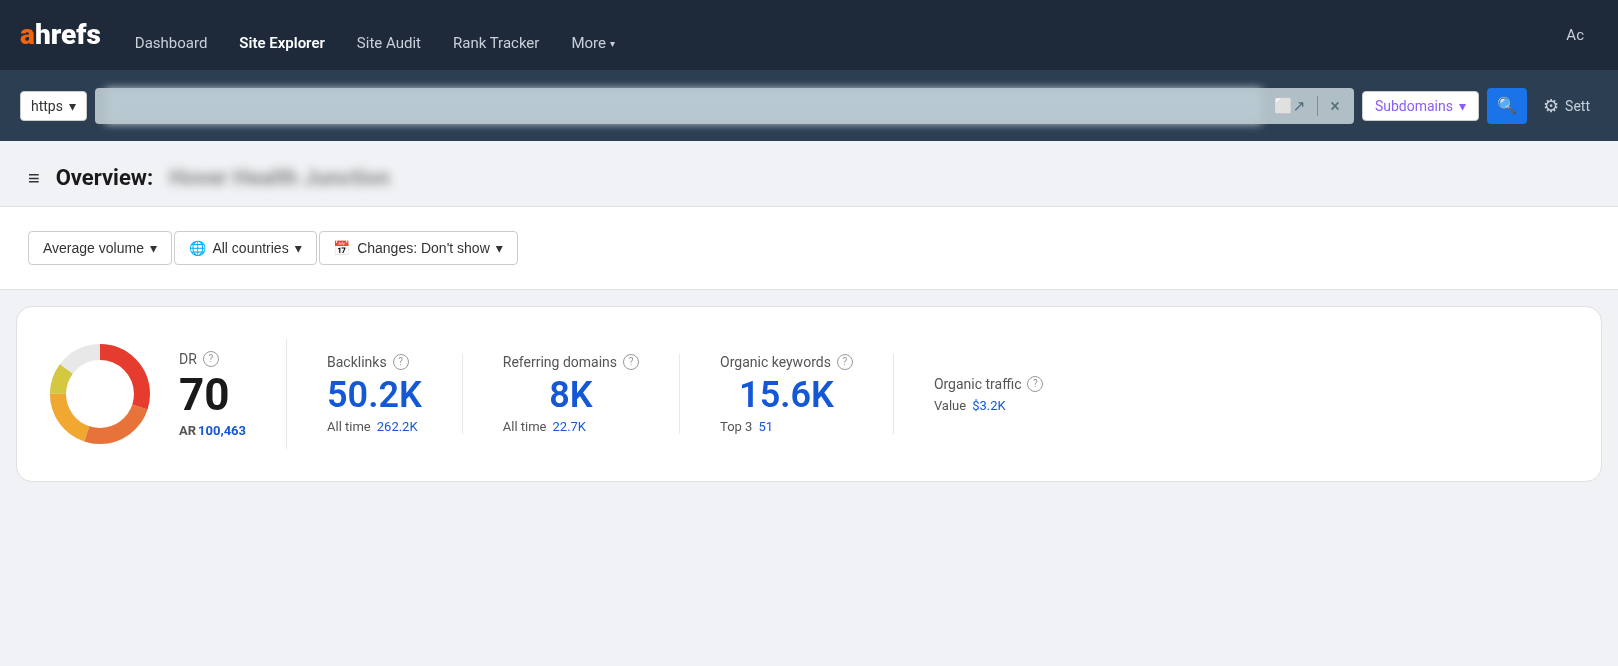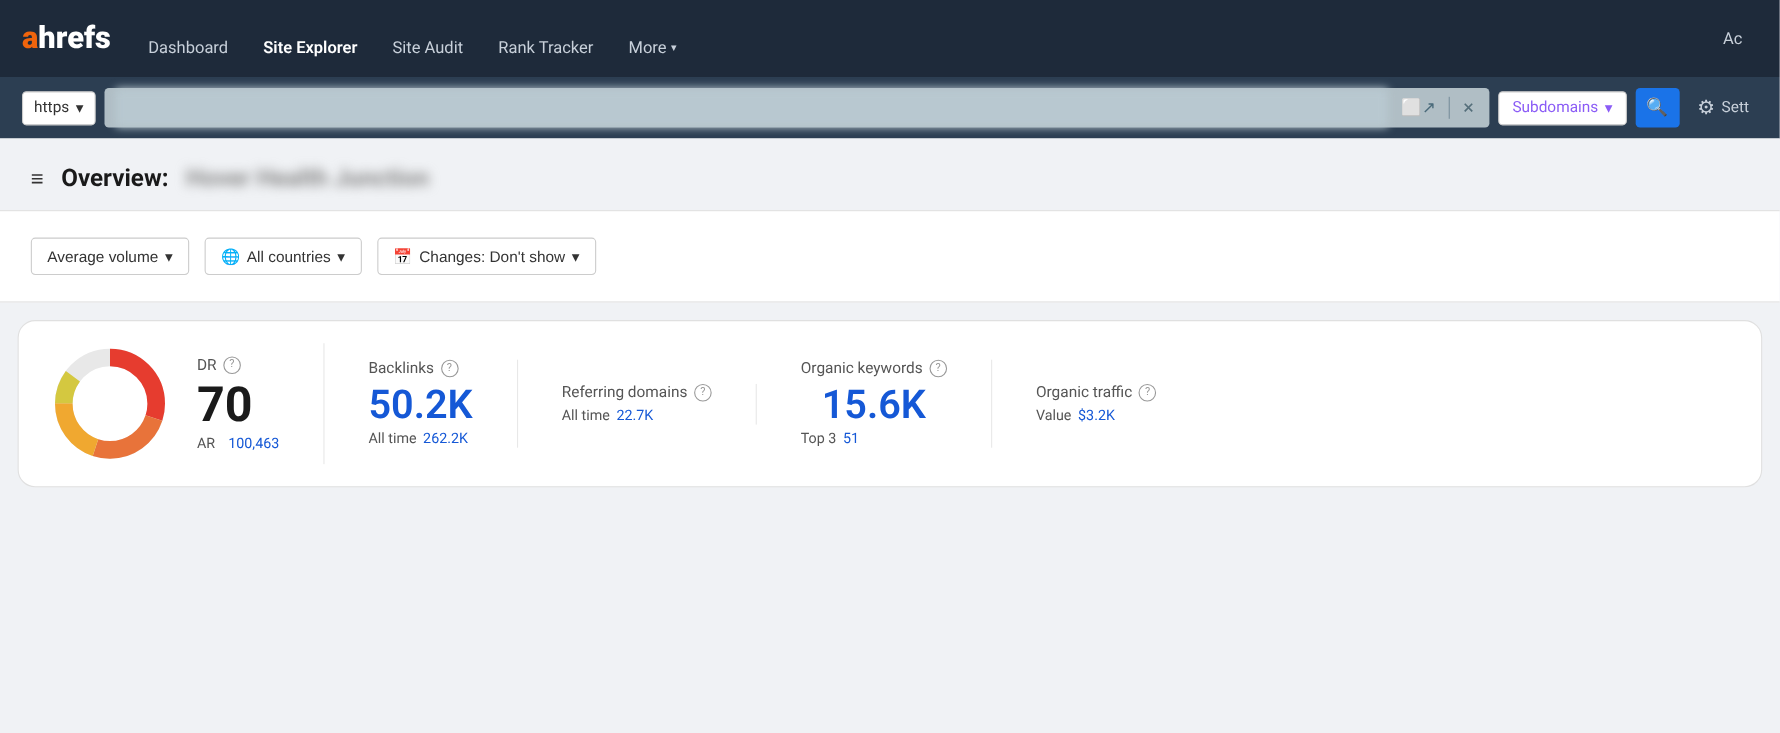--- a/index.html
+++ b/index.html
@@ -55,21 +55,21 @@
       color: #c8d0da;
       font-size: 15px;
       padding: 8px 14px;
     }
 
     
     .searchbar {
       background: #2c3e52;
       display: flex;
       align-items: center;
-      height: 56px;
+      height: 71px;
       padding: 0 20px;
       gap: 8px;
     }
     .protocol-dropdown {
       background: #fff;
       border: 1px solid #ccc;
       border-radius: 4px;
       padding: 6px 10px;
       font-size: 14px;
       display: flex;
@@ -184,21 +184,21 @@
       filter: blur(5px);
       user-select: none;
     }
 
     
     .filter-bar {
       background: #fff;
       padding: 24px 28px;
       display: flex;
       align-items: center;
-      gap: 14px;
+      gap: 2px;
       border-top: 1px solid #e0e0e0;
       border-bottom: 1px solid #e0e0e0;
       margin-bottom: 16px;
     }
     .filter-btn {
       background: #fff;
       border: 1px solid #ccc;
       border-radius: 4px;
       padding: 8px 14px;
       font-size: 14px;
@@ -209,21 +209,21 @@
       color: #333;
       white-space: nowrap;
     }
 
     
     .metrics-card {
       background: #fff;
       border: 1px solid #e0e0e0;
       border-radius: 16px;
       margin: 0 16px 16px 16px;
-      padding: 20px 28px;
+      padding: 32px 28px;
       display: flex;
       align-items: center;
       gap: 0;
     }
 
     
     .dr-section {
       display: flex;
       align-items: center;
       gap: 24px;
@@ -293,21 +293,22 @@
       font-size: 44px;
       font-weight: 700;
       color: #1a1a1a;
       line-height: 1;
       margin-bottom: 6px;
     }
     .dr-sub {
       font-size: 13px;
       color: #555;
       display: flex;
-      gap: 12px;
+      gap: 2px;
+      font-weight: bold;
     }
 
     
     .blurred {
       filter: blur(5px);
       user-select: none;
     }
   </style>
 </head>
 <body>
@@ -423,20 +424,21 @@
         <span>All time</span>
         <span class="metric-sub-link">262.2K</span>
       </div>
     </div>
 
     <div class="metric-section">
       <div class="metric-label">
         <span>Referring domains</span>
         <span class="metric-help">?</span>
       </div>
+      <div class="metric-value blue">8K</div>
       <div class="metric-sub">
         <span>All time</span>
         <span class="metric-sub-link">22.7K</span>
       </div>
     </div>
 
     <div class="metric-section">
       <div class="metric-label">
         <span>Organic keywords</span>
         <span class="metric-help">?</span>

